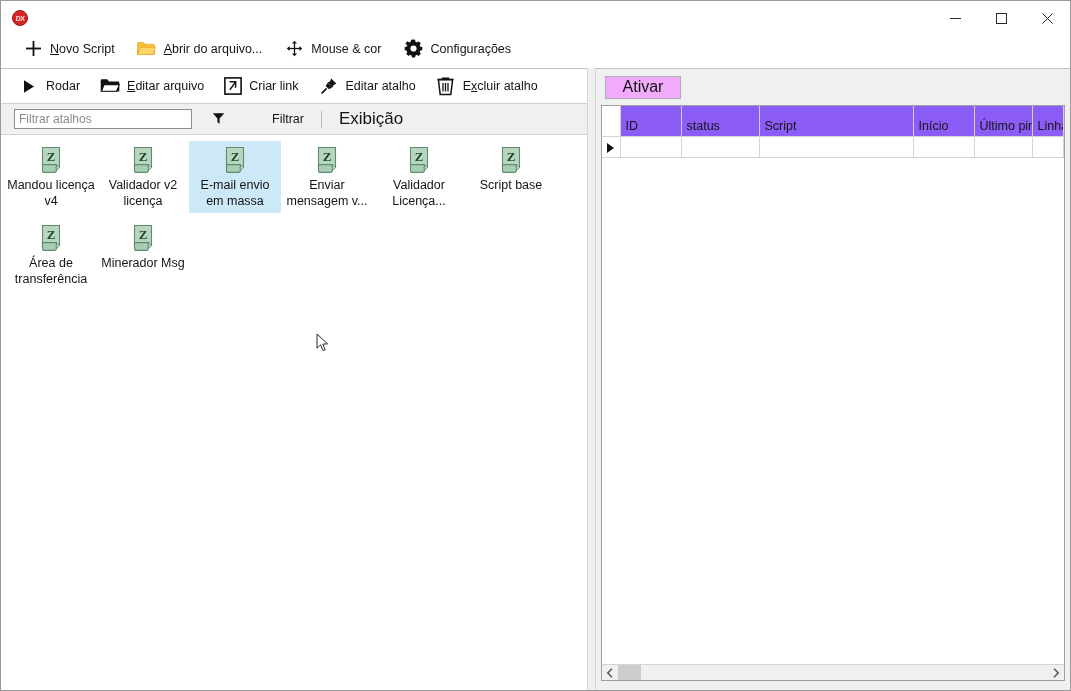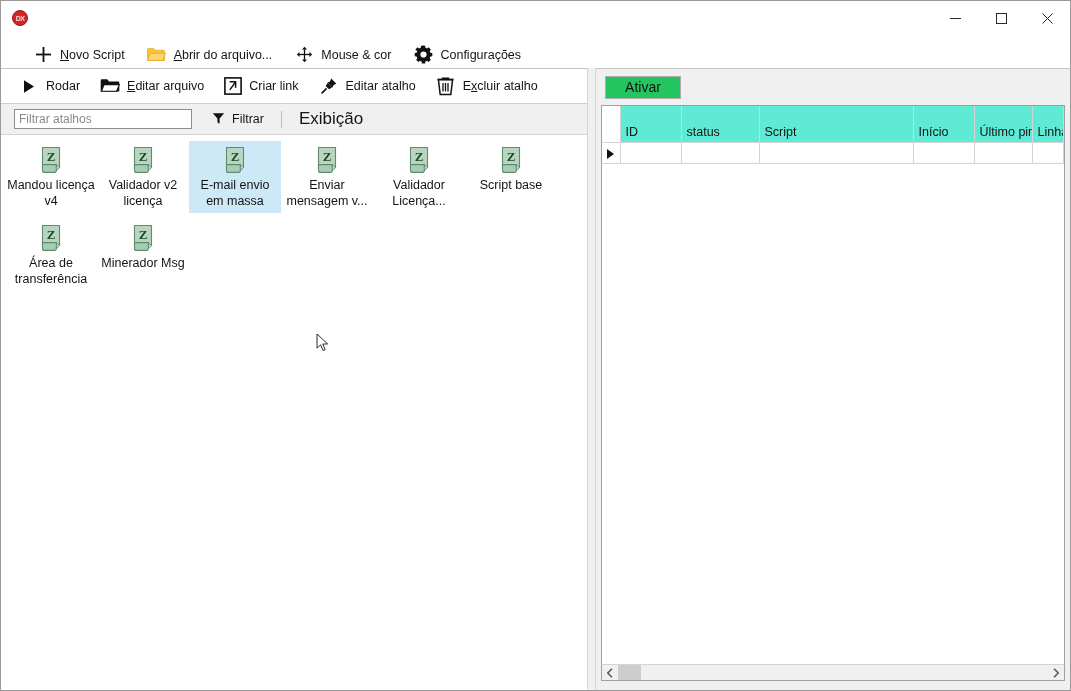--- a/index.html
+++ b/index.html
@@ -76,23 +76,23 @@
     justify-content: center;
     background: transparent;
   }
   .win-btn svg { display: block; }
 
   
   .toolbar-main {
     height: 33px;
     min-height: 33px;
     display: flex;
-    align-items: flex-end;
-    background: #ffffff;
-    padding-left: 32px;
+    align-items: flex-start;
+    background: #ffffff;
+    padding-left: 22px;
     box-sizing: border-box;
   }
   .tb-item {
     display: flex;
     align-items: center;
     height: 27px;
     margin-right: 22px;
     cursor: default;
     white-space: nowrap;
   }
@@ -180,20 +180,21 @@
     outline: none;
   }
   .filter-input::placeholder { color: #8a8a8a; }
   .filter-btn {
     display: flex;
     align-items: center;
     margin-left: 16px;
     height: 22px;
     padding: 0 4px;
     cursor: default;
+    gap: 40px;
   }
   .filter-btn .tb-ico { margin-right: 6px; width: 14px; height: 14px; }
   .filter-sep {
     width: 1px;
     height: 17px;
     background: #bdbdbd;
     margin: 0 14px 0 13px;
   }
   .filter-view {
     font-size: 17px;
@@ -249,25 +250,25 @@
     min-height: 36px;
     display: flex;
     align-items: center;
     padding-left: 9px;
     background: #f0f0f0;
     box-sizing: border-box;
   }
   .btn-ativar {
     min-width: 76px;
     height: 23px;
-    background: #22c55e;
+    background: #f0abfc;
     border: 1px solid #adadad;
     box-sizing: border-box;
     font-family: "Liberation Sans", sans-serif;
-    font-size: 14px;
+    font-size: 16px;
     color: #141414;
     cursor: default;
     padding: 0 10px;
   }
 
   .grid-wrap {
     flex: 1;
     margin: 0 5px 0 5px;
     border: 1px solid #a0a0a0;
     border-bottom: none;
@@ -278,26 +279,26 @@
     box-sizing: border-box;
   }
   table.dgv {
     width: 100%;
     border-collapse: collapse;
     table-layout: fixed;
     font-size: 12.5px;
   }
   table.dgv th {
     height: 20px;
-    background: #5eead4;
+    background: #8b5cf6;
     border-right: 1px solid #d4d4d4;
     border-bottom: 1px solid #d4d4d4;
     font-weight: normal;
     text-align: left;
-    padding: 16px 0 0 5px;
+    padding: 10px 0 0 5px;
     color: #141414;
     white-space: nowrap;
     overflow: hidden;
   }
   table.dgv th.rowhdr {
     width: 18px;
     padding: 0;
     background: #ffffff;
   }
   table.dgv td {

